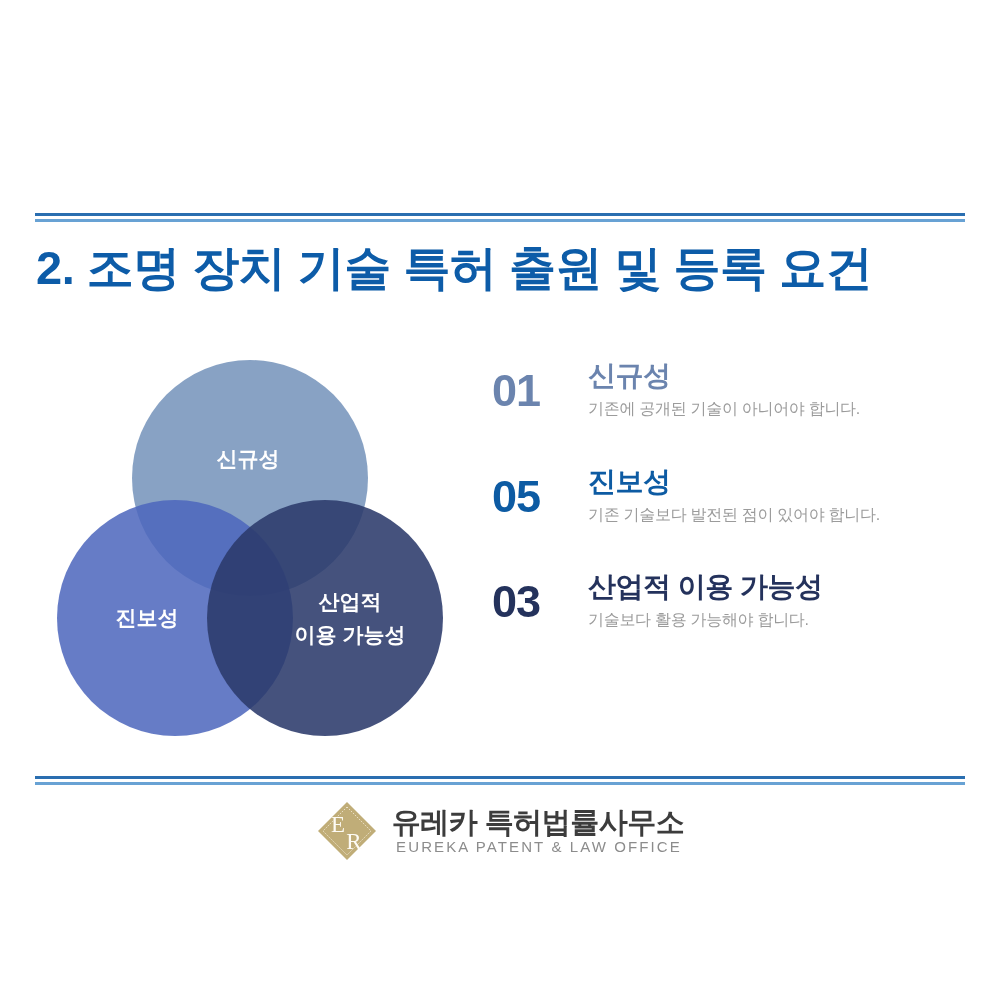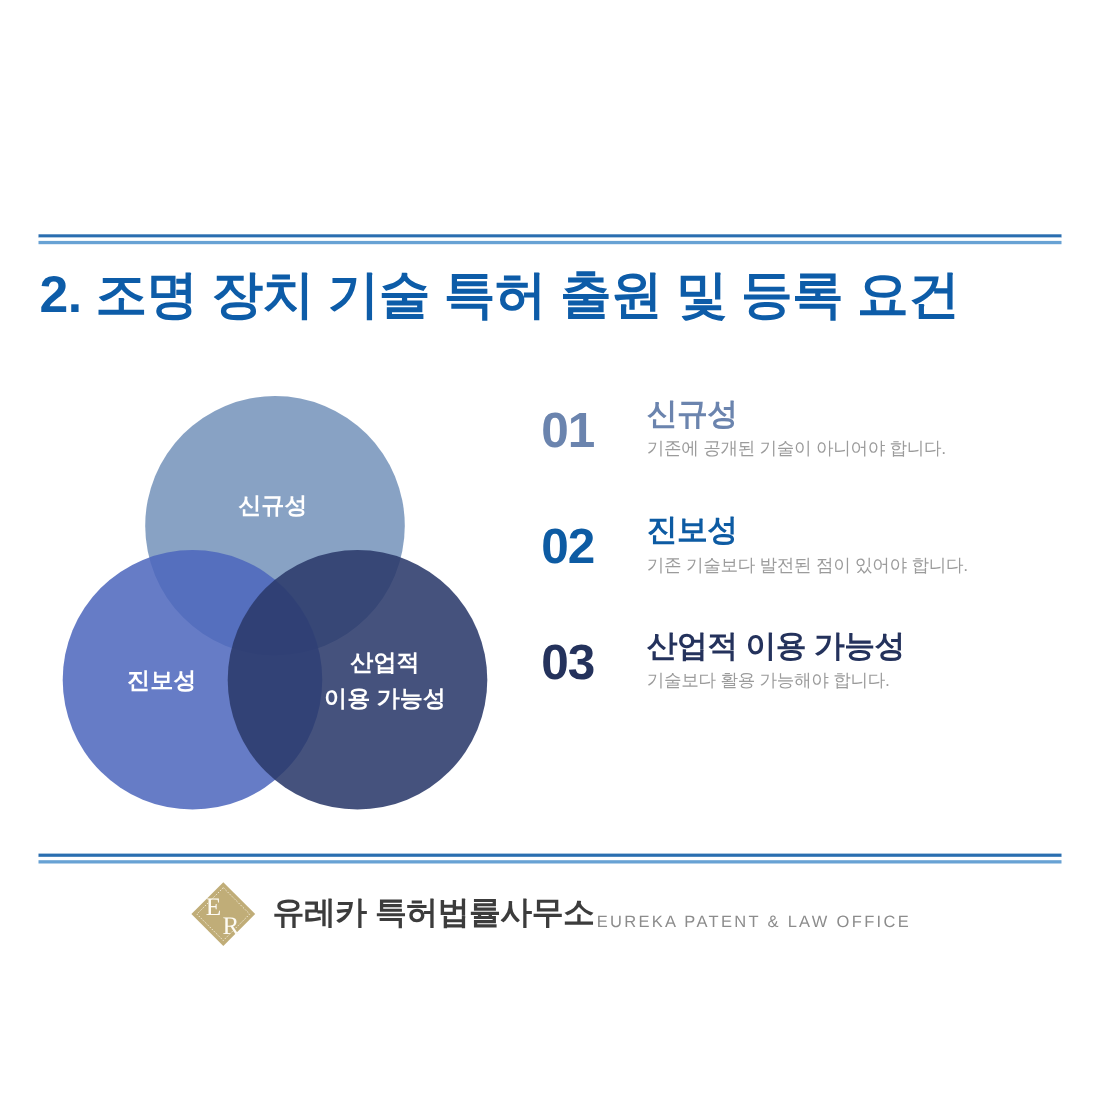--- a/index.html
+++ b/index.html
@@ -72,21 +72,21 @@
   
   #footer{
     position:absolute;left:0;right:0;top:800px;
     display:flex;align-items:center;justify-content:center;
   }
   #logo-mark{
     width:62px;height:62px;flex:0 0 auto;margin-right:14px;
     position:relative;
   }
   #logo-mark svg{display:block;}
-  #logo-text{display:flex;flex-direction:row;align-items:flex-end;}
+  #logo-text{display:flex;flex-direction:column;align-items:center;}
   #firm-name-ko{
     font-size:29px;font-weight:bold;color:#3c3c3c;
     letter-spacing:-0.5px;line-height:1.1;
   }
   #firm-name-en{
     font-size:15px;color:#8c8c8c;letter-spacing:2.1px;
     margin-top:0;padding-left:2px;
   }
 </style>
 </head>
@@ -120,21 +120,21 @@
 
     <div class="req-item">
       <div class="req-num n1">01</div>
       <div class="req-body">
         <div class="req-heading h1">신규성</div>
         <div class="req-desc">기존에 공개된 기술이 아니어야 합니다.</div>
       </div>
     </div>
 
     <div class="req-item">
-      <div class="req-num n2">02</div>
+      <div class="req-num n2">05</div>
       <div class="req-body">
         <div class="req-heading h2">진보성</div>
         <div class="req-desc">기존 기술보다 발전된 점이 있어야 합니다.</div>
       </div>
     </div>
 
     <div class="req-item">
       <div class="req-num n3">03</div>
       <div class="req-body">
         <div class="req-heading h3">산업적 이용 가능성</div>

